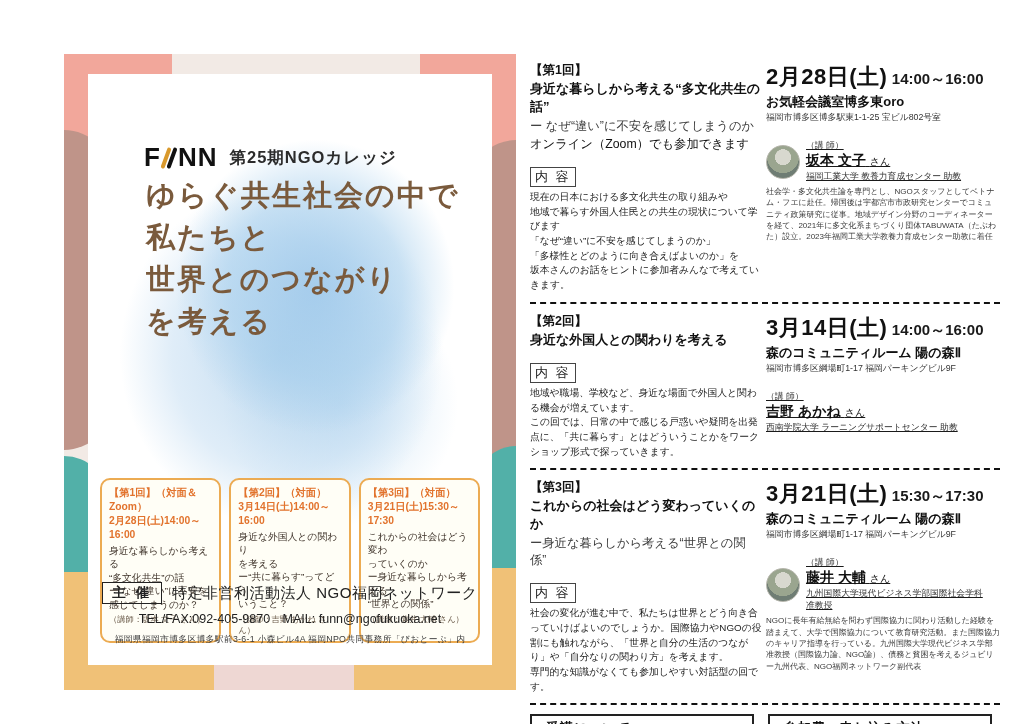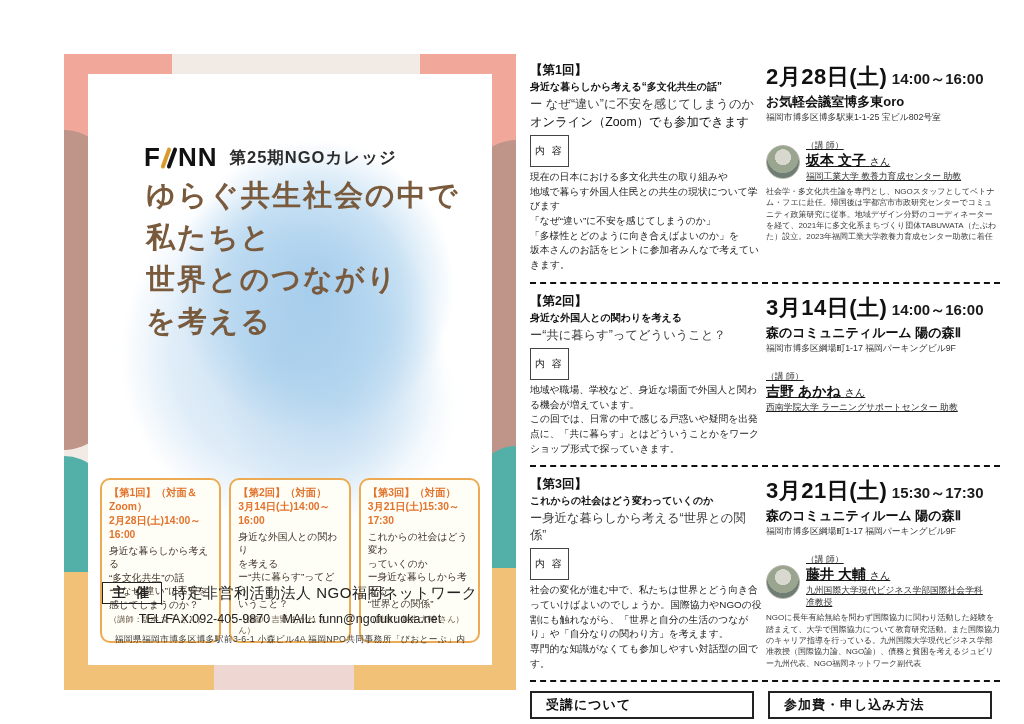--- a/index.html
+++ b/index.html
@@ -52,24 +52,24 @@
   .shusai { border:1.5px solid #222; padding:1px 9px; font-weight:bold; font-size:13.5px; color:#222; letter-spacing:3px;text-align:right; }
   .org-name { font-size:15px; color:#222; letter-spacing:0.5px; }
   .org-tel { font-size:12.5px; color:#222; margin-top:7px; }
   .org-addr { font-size:8.8px; color:#3a3a3a; margin-top:6px; letter-spacing:0.3px; }
   
   .detail { position:absolute; left:530px; top:62px; width:470px; }
   .sess { display:flex; border-bottom:2px dashed #111; padding-bottom:9px; margin-bottom:9px; }
   .sess-l { width:232px; }
   .sess-r { flex:1; padding-left:4px; }
   .sess-no { font-size:12.5px; font-weight:bold; color:#111; }
-  .sess-title { font-size:10px; font-weight:bold; color:#111; margin-top:1px; }
+  .sess-title { font-size:13px; font-weight:bold; color:#111; margin-top:1px; }
   .sess-sub { font-size:12.3px; color:#3c3c3c; margin-top:2px; }
   .sess-note { font-size:12.3px; font-weight:normal; color:#111; margin-top:1px; }
-  .naiyo { display:inline-block; border:1px solid #444; font-size:10px; padding:8px 4px; margin:4px 0 3px 0; color:#222; letter-spacing:2px; }
+  .naiyo { display:inline-block; border:1px solid #444; font-size:13px; padding:0 4px; margin:14px 0 3px 0; color:#222; letter-spacing:2px; }
   .sess-content { font-size:9.8px; color:#222; line-height:1.5; white-space:pre-line; }
   .d-date { font-size:22px; font-weight:bold; color:#111; letter-spacing:0.5px; }
   .d-time { font-size:15px; font-weight:bold; }
   .d-venue { font-size:13px; font-weight:bold; color:#111; margin-top:1px; }
   .d-addr { font-size:8.8px; color:#333; margin-top:1px; }
   .lect-row { display:flex; margin-top:16px; align-items:center;text-decoration:underline; }
   .photo { width:34px; height:34px; border-radius:50%; flex:0 0 34px; margin-right:6px;
     background:radial-gradient(circle at 50% 35%, #d8d8cf 0 30%, #9aa58f 31% 60%, #6f7d74 61% 100%); border:1px solid #b5b5ab; }
   .lect-label { font-size:8.8px; color:#333; }
   .lect-name { font-size:14px; font-weight:bold; color:#111; }
@@ -186,21 +186,20 @@
         </div>
       </div>
       <div class="bio">社会学・多文化共生論を専門とし、NGOスタッフとしてベトナム・フエに赴任。帰国後は宇都宮市市政研究センターでコミュニティ政策研究に従事。地域デザイン分野のコーディネーターを経て、2021年に多文化系まちづくり団体TABUWATA（たぶわた）設立。2023年福岡工業大学教養力育成センター助教に着任</div>
     </div>
   </div>
 
   <div class="sess">
     <div class="sess-l">
       <div class="sess-no">【第2回】</div>
       <div class="sess-title">身近な外国人との関わりを考える</div>
-      <div class="sess-sub">ー“共に暮らす”ってどういうこと？</div>
       <div><span class="naiyo">内 容</span></div>
       <div class="sess-content">地域や職場、学校など、身近な場面で外国人と関わる機会が増えています。
 この回では、日常の中で感じる戸惑いや疑問を出発点に、「共に暮らす」とはどういうことかをワークショップ形式で探っていきます。</div>
     </div>
     <div class="sess-r">
       <div><span class="d-date">3月14日(土)</span> <span class="d-time">14:00～16:00</span></div>
       <div class="d-venue">森のコミュニティルーム 陽の森Ⅱ</div>
       <div class="d-addr">福岡市博多区綱場町1-17 福岡パーキングビル9F</div>
       <div class="lect-row">
         <div>

